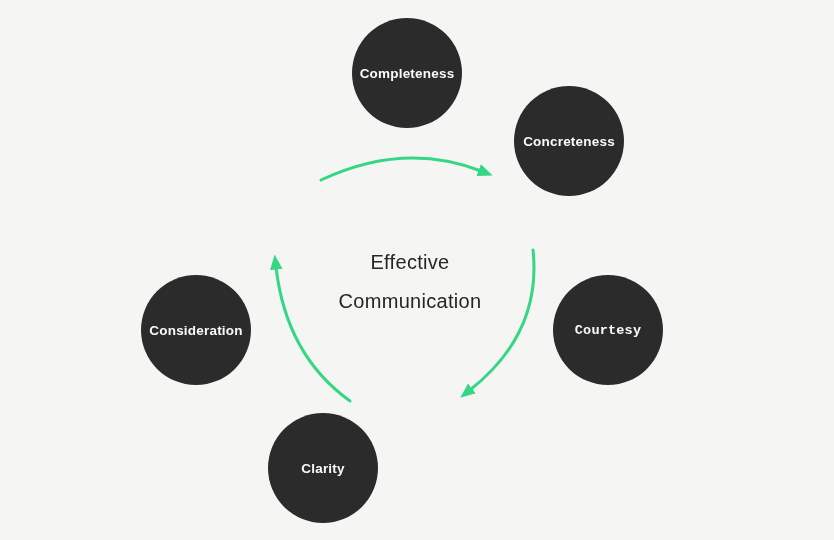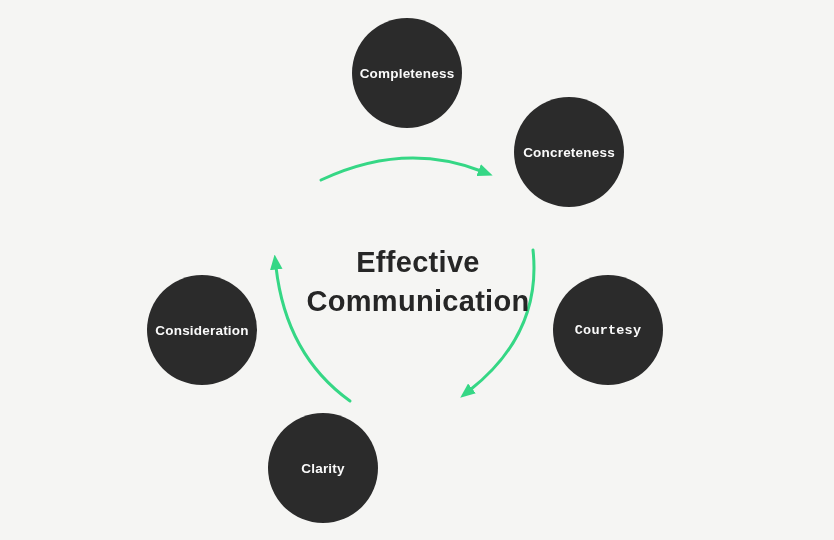--- a/index.html
+++ b/index.html
@@ -32,35 +32,35 @@
     color: #fafafa;
     display: flex;
     align-items: center;
     justify-content: center;
     text-align: center;
     font-size: 13.5px;
     font-weight: 600;
     letter-spacing: 0.2px;
   }
   .node-completeness  { left: 352px; top: 18px; align-items: center;  }
-  .node-concreteness  { left: 514px; top: 97px;  }
+  .node-concreteness  { left: 514px; top: 86px;  }
   .node-courtesy      { left: 553px; top: 275px; font-family: Liberation Mono, monospace; }
   .node-correctness   { left: 440px; top: 413px; }
   .node-clarity       { left: 268px; top: 413px; }
-  .node-consideration { left: 147px; top: 275px; text-align: right; }
+  .node-consideration { left: 141px; top: 275px; text-align: right; }
   .node-conciseness   { left: 189px; top: 98px;  }
   .title {
     position: absolute;
-    left: 268px;
+    left: 260px;
     top: 243px;
     width: 300px;
     text-align: center;
     color: #262626;
-    font-size: 29px;
-    font-weight: 700;
+    font-size: 20px;
+    font-weight: 400;
     line-height: 39px;
     letter-spacing: 0.3px;
   }
 </style>
 </head>
 <body>
 
 <div class="canvas">
 
   <svg class="arrows" viewBox="0 0 834 540" xmlns="http://www.w3.org/2000/svg">

